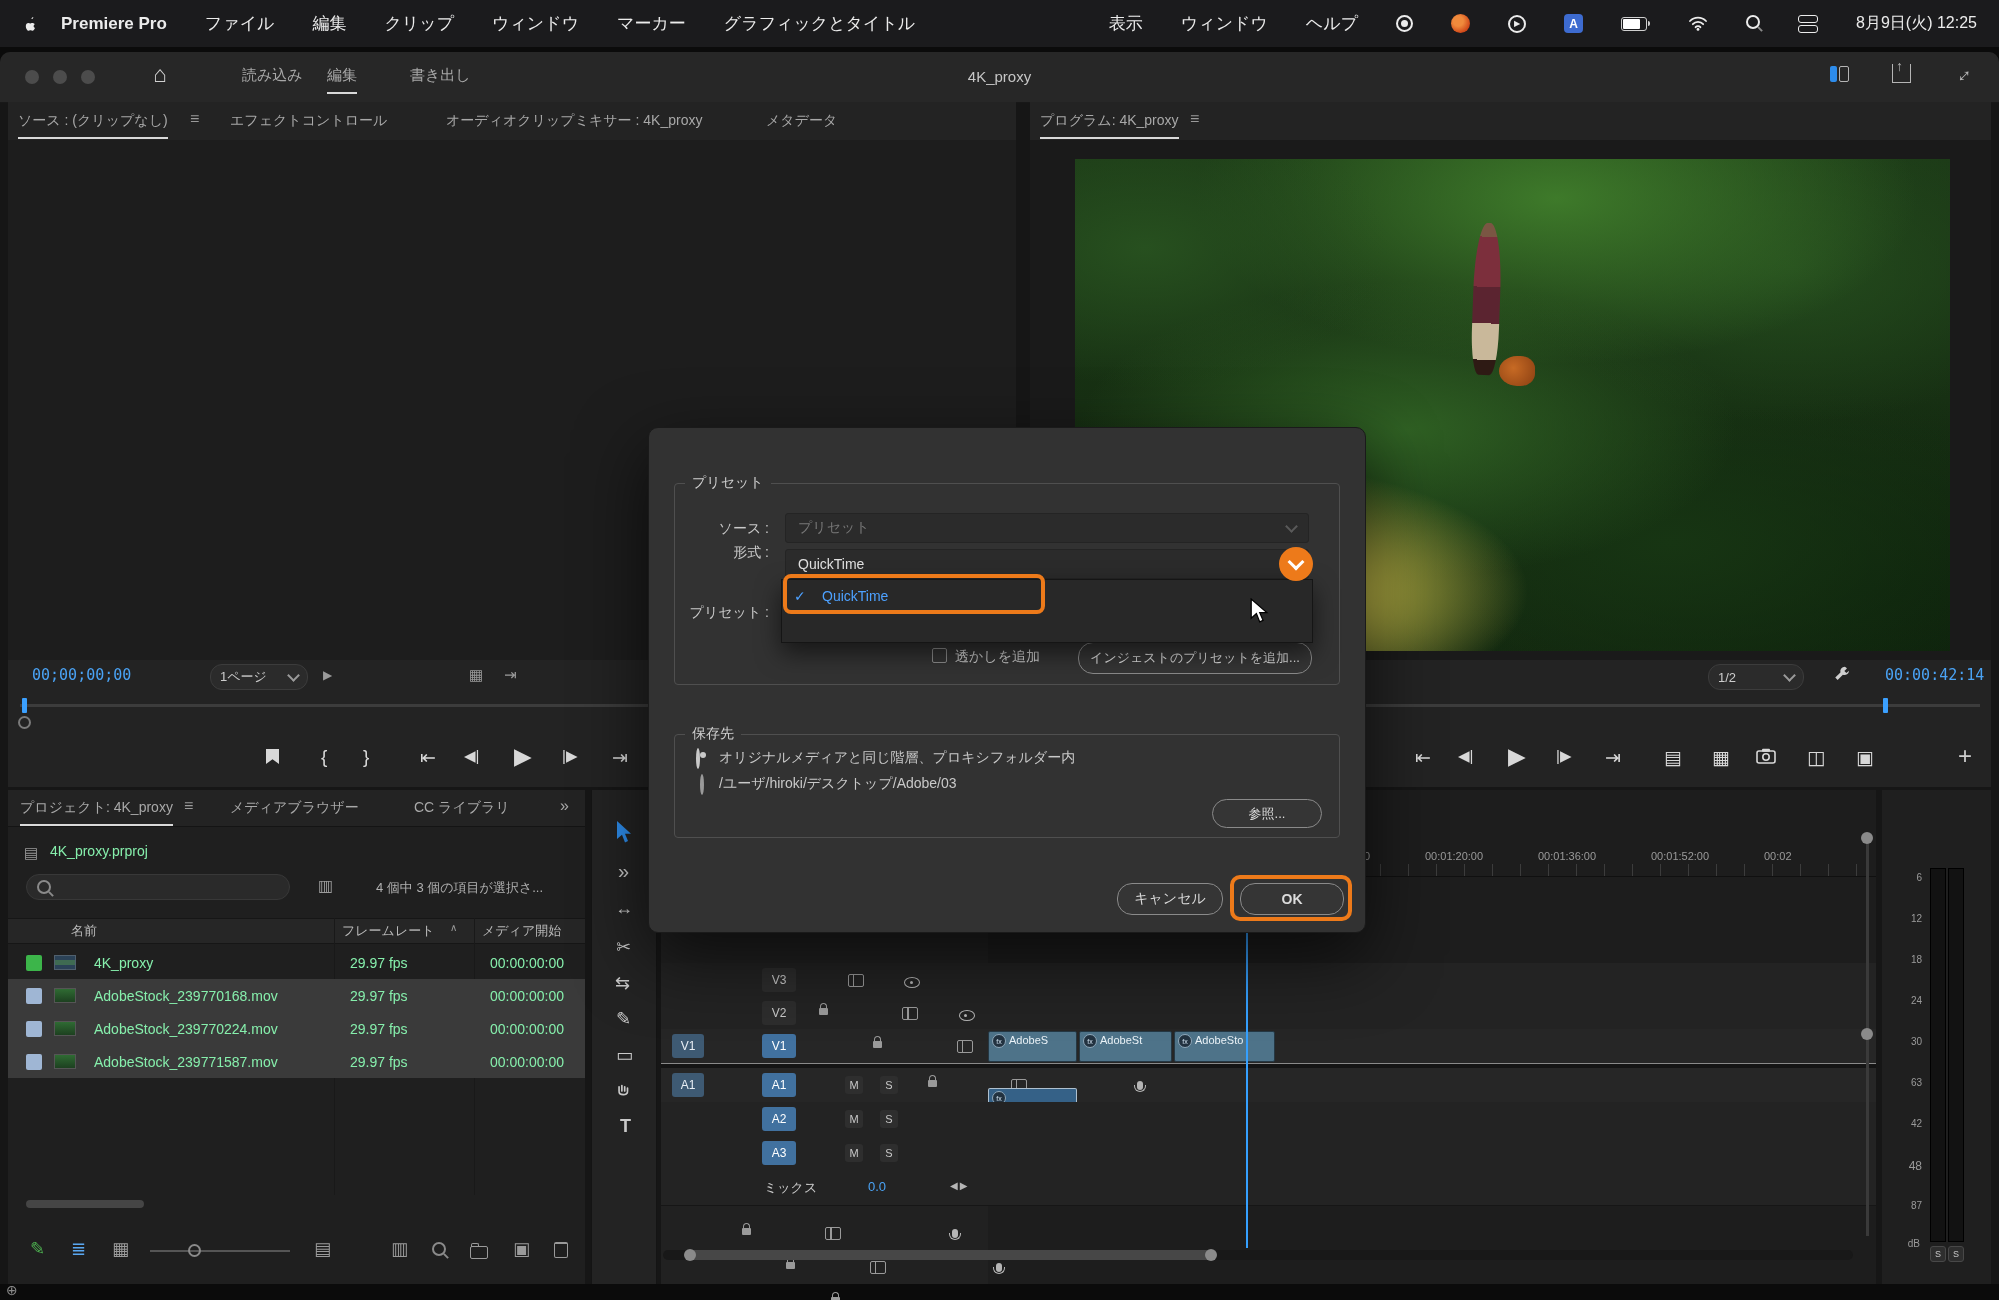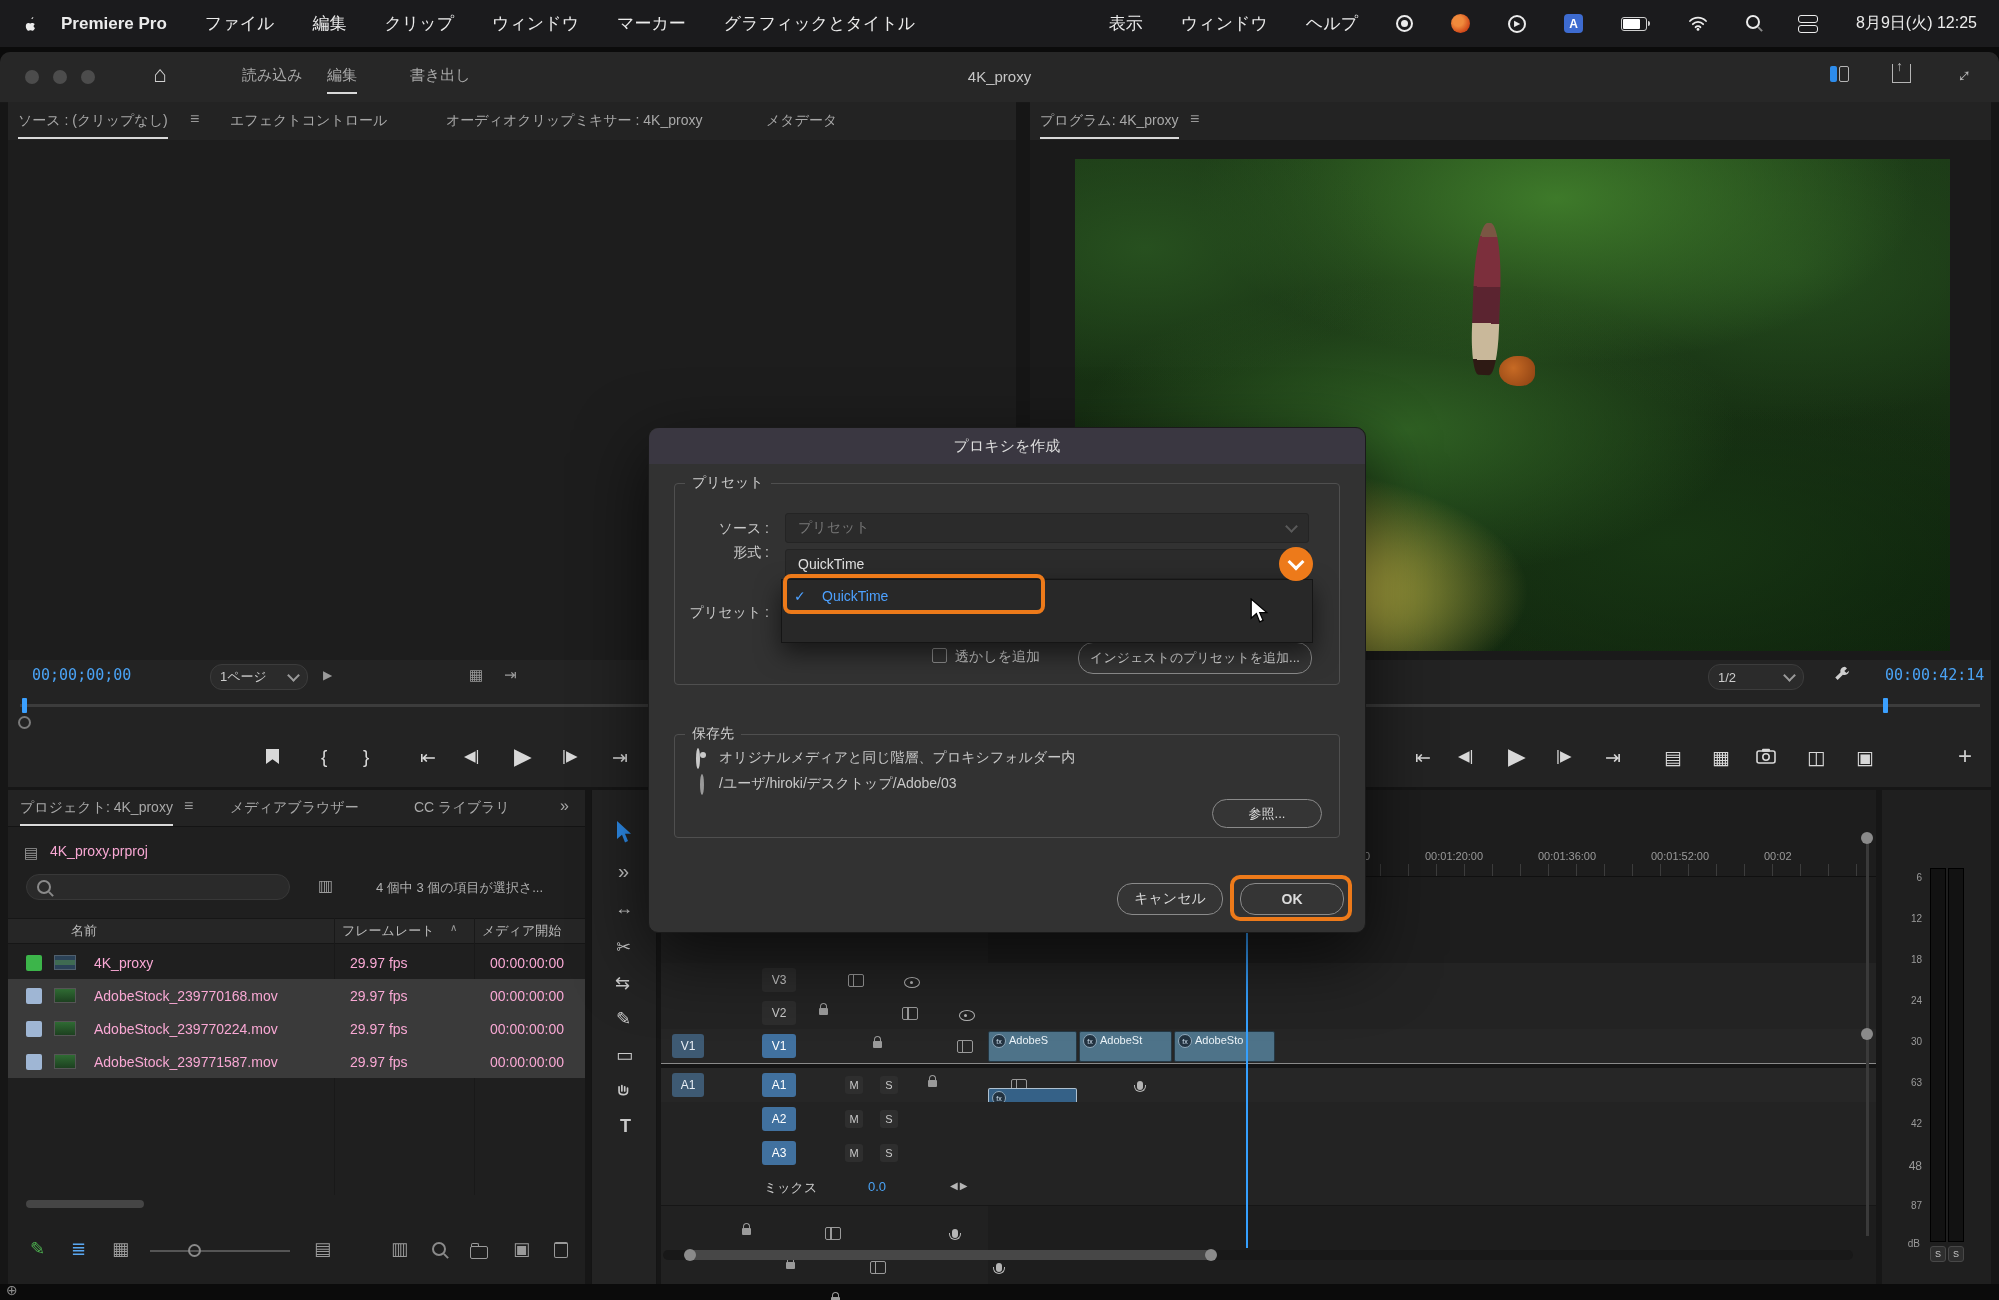--- a/index.html
+++ b/index.html
@@ -58,21 +58,21 @@
   .legend{position:absolute;top:-10px;left:10px;background:#323232;padding:0 7px;font-size:14px;color:#cfcfcf;}
   .dlabel{font-size:14px;color:#c9c9c9;text-align:right;}
   .dselect{background:#2b2b2b;border:1px solid #242424;border-radius:3px;display:flex;align-items:center;justify-content:space-between;padding:0 12px;box-sizing:border-box;font-size:14px;}
   .pill{border:1px solid #8a8a8a;border-radius:15px;background:#353535;color:#dcdcdc;font-size:13px;display:flex;align-items:center;justify-content:center;}
   .orange{border:4px solid #ed7a1a;border-radius:8px;box-sizing:border-box;}
   .menuitem{height:31px;display:flex;align-items:center;font-size:14px;color:#e2e2e2;}
   .radio{width:14px;height:14px;border:2px solid #c9c9c9;border-radius:50%;box-sizing:border-box;position:relative;}
   .radio.on::after{content:"";position:absolute;left:2px;top:2px;width:6px;height:6px;background:#c9c9c9;border-radius:50%;}
   .cbox{width:15px;height:15px;border:1.5px solid #8a8a8a;border-radius:2px;box-sizing:border-box;}
   .collbl{font-size:13px;color:#b9b9b9;}
-  .cell{font-size:14px;color:#f9a8d4;white-space:nowrap;}
+  .cell{font-size:14px;color:#86efac;white-space:nowrap;}
   .rowsel{background:#3a3a3a;}
   .chip{width:16px;height:16px;border-radius:2px;}
   .seqicon{width:22px;height:15px;background:linear-gradient(180deg,#2b4257 0 34%,#3f6b52 34% 67%,#2b4257 67%);border:1px solid #50606e;display:inline-block;box-sizing:border-box;}
   .filmicon{width:22px;height:15px;background:linear-gradient(180deg,#2f6b33,#1d4020);border:1px solid #555;display:inline-block;box-sizing:border-box;}
   .toolglyph{font-size:18px;color:#c9c9c9;}
 </style>
 </head>
 <body>
 
 <div id="root">
@@ -424,21 +424,20 @@
   <span class="a dim" style="left:1904px;top:1159px;font-size:12px;width:18px;text-align:right;">48</span>
   <span class="a dim" style="left:1904px;top:1200px;font-size:10px;width:18px;text-align:right;">87</span>
   <span class="a dim" style="left:1902px;top:1238px;font-size:10px;width:18px;text-align:right;">dB</span>
   <div class="a" style="left:1930px;top:868px;width:14px;height:372px;background:#121212;border:1px solid #000;"></div>
   <div class="a" style="left:1948px;top:868px;width:14px;height:372px;background:#121212;border:1px solid #000;"></div>
   <span class="a mbox" style="left:1930px;top:1246px;width:14px;height:14px;font-size:9px;border:1px solid #484848;">S</span>
   <span class="a mbox" style="left:1948px;top:1246px;width:14px;height:14px;font-size:9px;border:1px solid #484848;">S</span>
 
   
   <div id="dialog" class="a">
-    <div class="a dtitle">プロキシを作成</div>
 
     <div class="a fieldset" style="left:25px;top:55px;width:664px;height:200px;">
       <span class="legend">プリセット</span>
     </div>
     <div class="a dlabel" style="left:20px;top:92px;width:100px;">ソース :</div>
     <div class="a dselect" style="left:136px;top:85px;width:524px;height:30px;color:#777;">
       <span>プリセット</span>
         <span class="chev" style="border-color:#5a5a5a;"></span>
     </div>
     <div class="a dlabel" style="left:20px;top:116px;width:100px;">形式 :</div>

